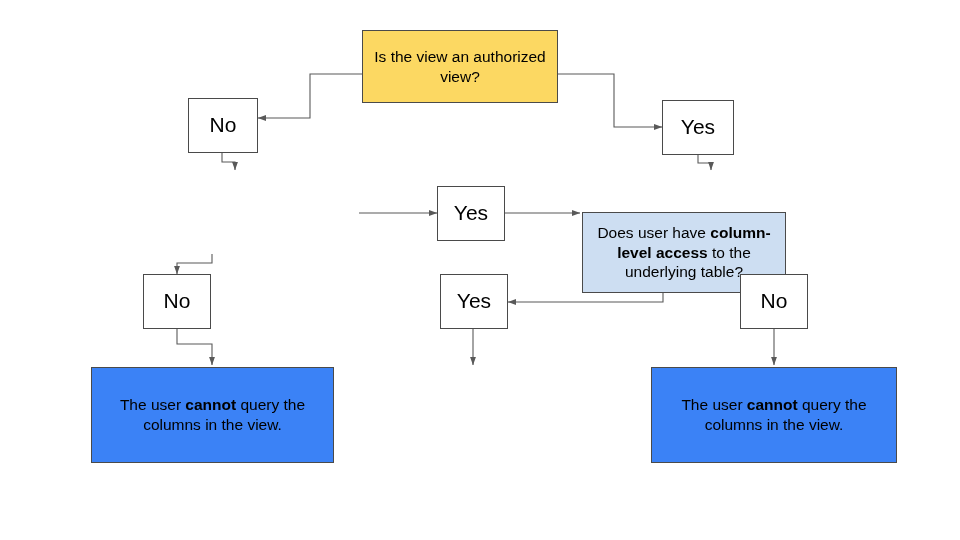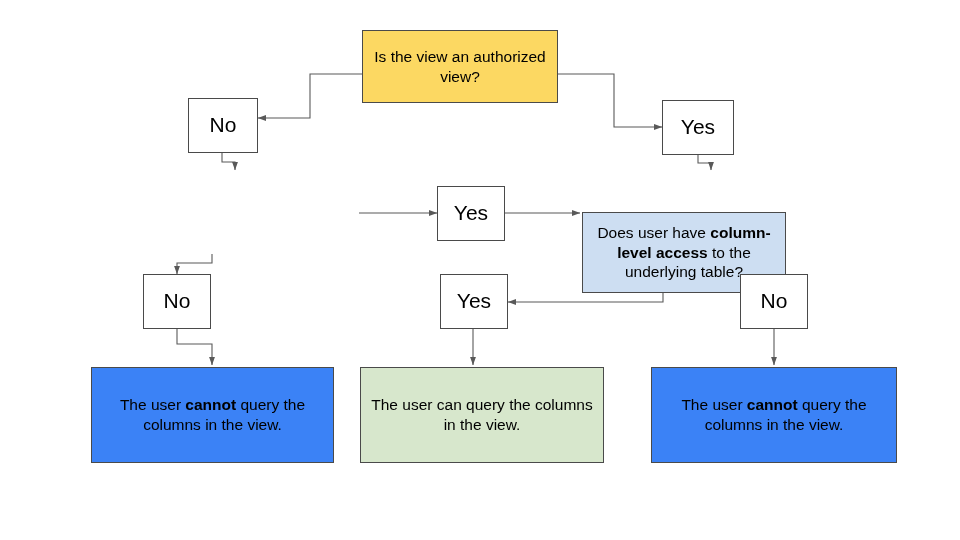--- a/index.html
+++ b/index.html
@@ -133,23 +133,20 @@
   <div class="node label-box" style="left:740px; top:274px; width:68px; height:55px;">
     <span class="txt">No</span>
   </div>
 
   <div class="node outcome-deny" style="left:91px; top:367px; width:243px; height:96px;">
     <span class="txt">
       <span>The user </span><b>cannot</b><span> query the columns in the view.</span>
     </span>
   </div>
 
-  <div class="node outcome-allow" style="left:360px; top:367px; width:244px; height:96px;">
-    <span class="txt">The user can query the columns in the view.</span>
-  </div>
 
   <div class="node outcome-deny" style="left:651px; top:367px; width:246px; height:96px;">
     <span class="txt">
       <span>The user </span><b>cannot</b><span> query the columns in the view.</span>
     </span>
   </div>
 
 </div>
 
 </body></html>

